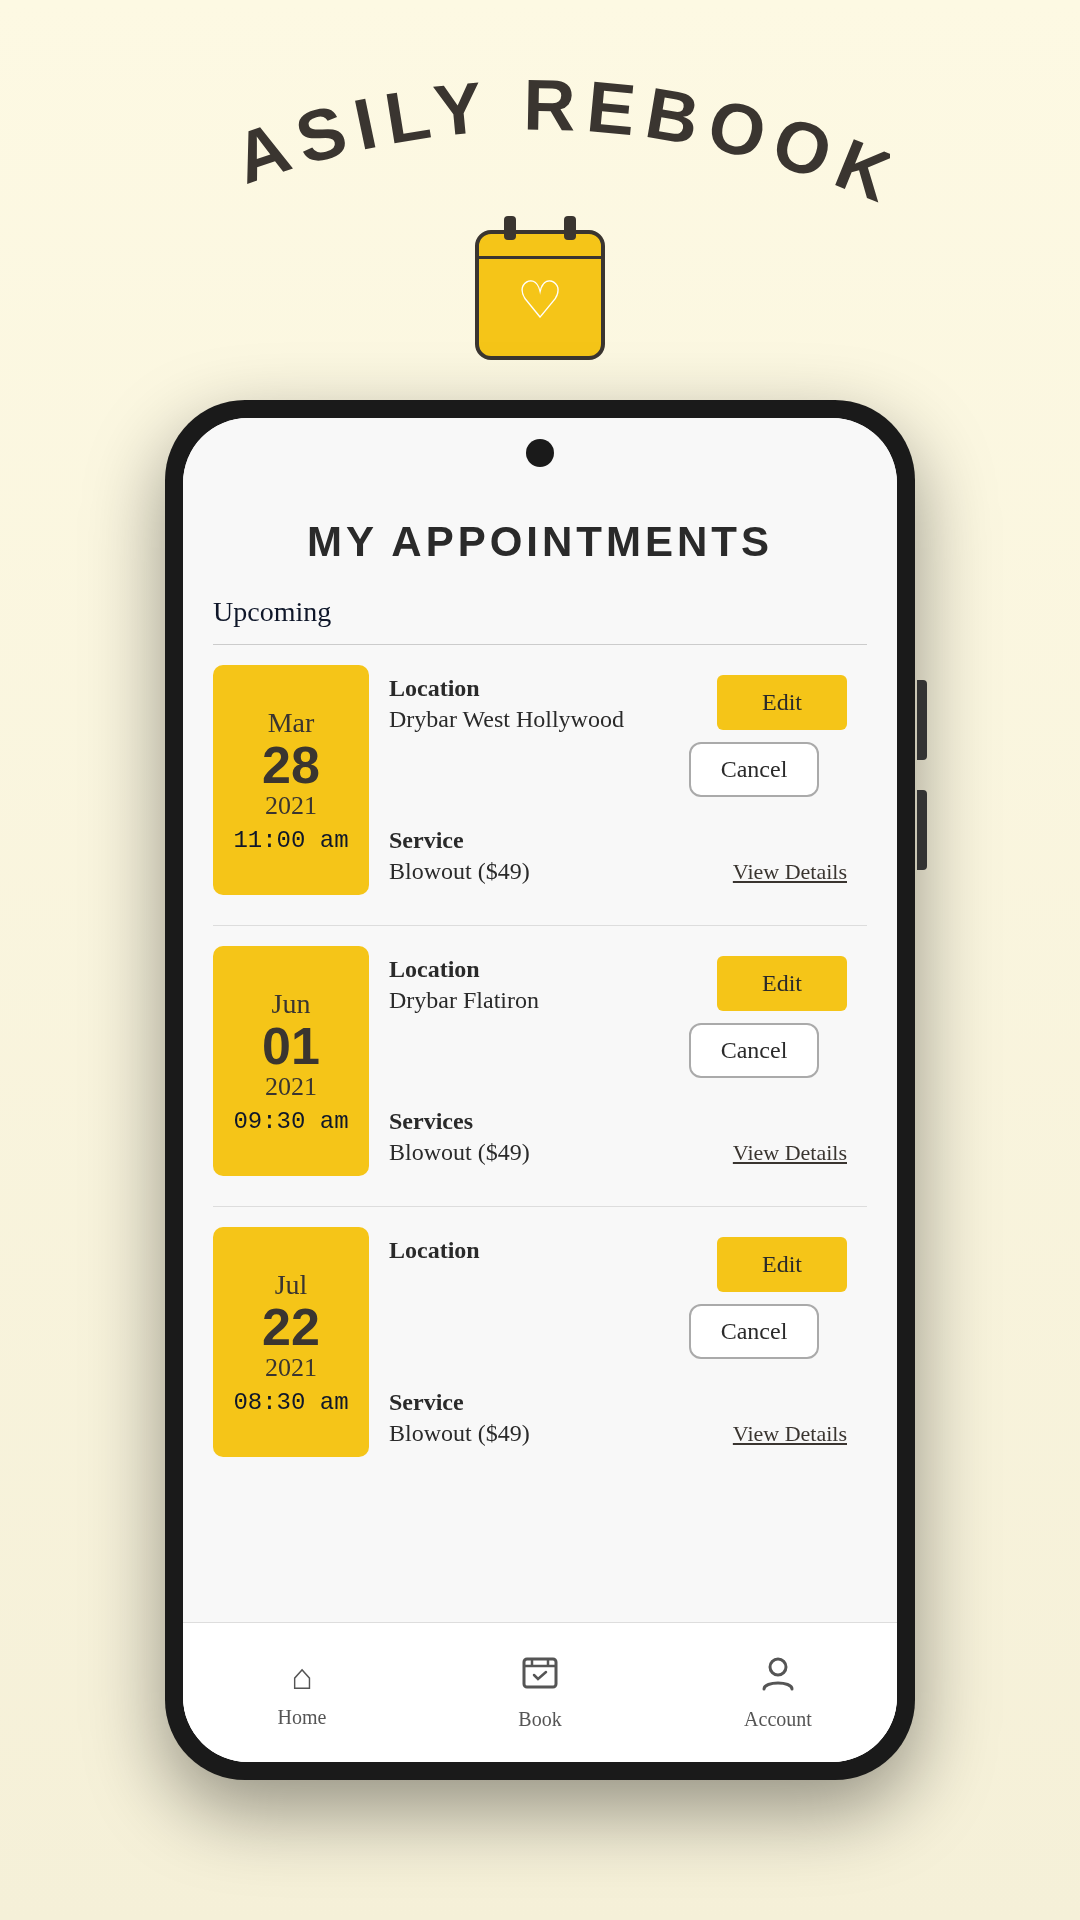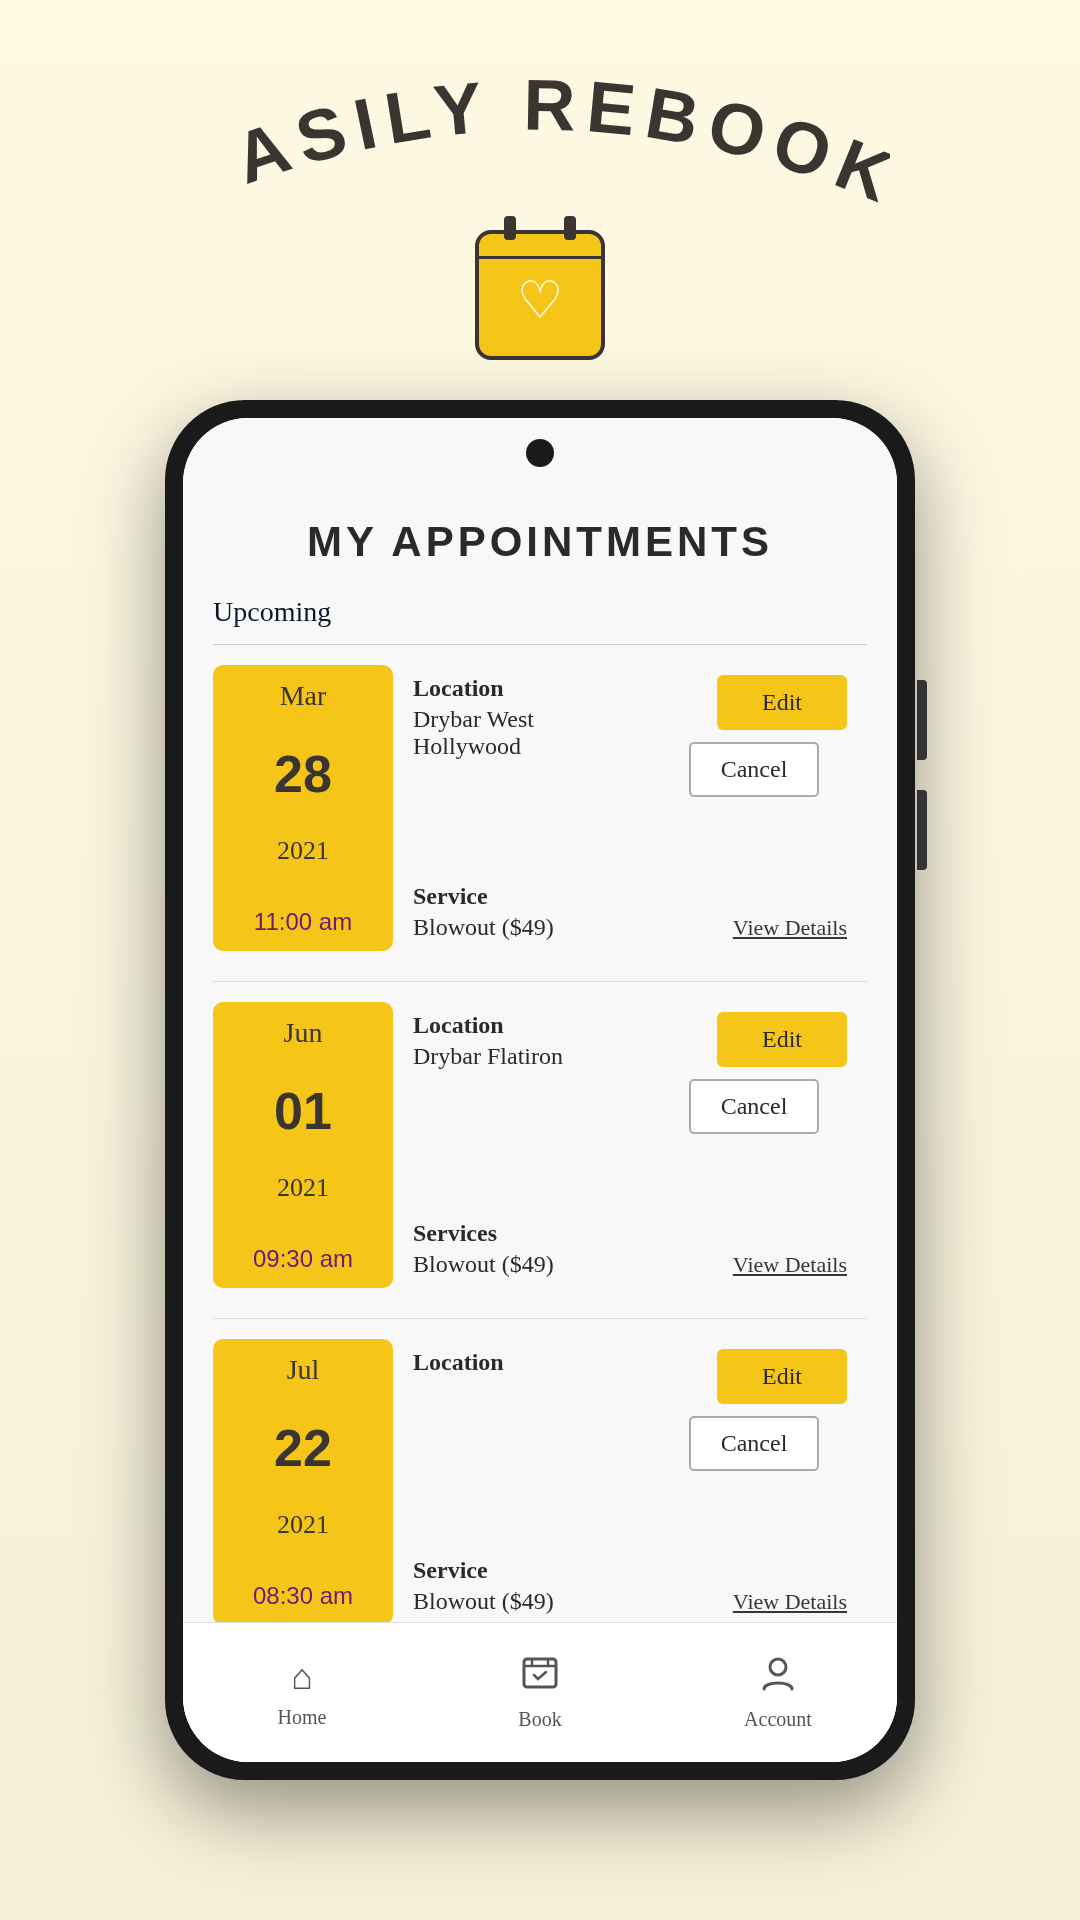--- a/index.html
+++ b/index.html
@@ -161,31 +161,30 @@
 
     
     .appointment-card {
       display: flex;
       flex-direction: row;
       margin-bottom: 30px;
       background: #f8f8f8;
     }
 
     .date-block {
-      width: 180px;
+      width: 156px;
       min-height: 230px;
       background: #f5c518;
       border-radius: 10px;
       display: flex;
       flex-direction: column;
       align-items: center;
       justify-content: center;
       flex-shrink: 0;
-      padding: 15px 10px;
-      gap: 36px;
+      padding: 5px 10px;
     }
 
     .date-month {
       font-size: 28px;
       color: #3a3530;
       font-family: Georgia, serif;
       font-weight: normal;
     }
 
     .date-day {
@@ -198,22 +197,22 @@
     }
 
     .date-year {
       font-size: 26px;
       color: #3a3530;
       font-family: Georgia, serif;
     }
 
     .date-time {
       font-size: 24px;
-      color: #701a75;
-      font-family: Liberation Sans, sans-serif;
+      color: #0f172a;
+      font-family: Liberation Mono, monospace;
       margin-top: 6px;
     }
 
     .card-details {
       flex: 1;
       padding: 10px 20px;
       display: flex;
       flex-direction: column;
       justify-content: space-between;
     }
@@ -263,21 +262,21 @@
       cursor: pointer;
       font-weight: normal;
       margin-left: 28px;
     }
 
     .btn-cancel {
       width: 130px;
       height: 55px;
       background: white;
       border: 2px solid #aaa;
-      border-radius: 5px;
+      border-radius: 12px;
       font-size: 24px;
       font-family: Georgia, serif;
       color: #2a2a2a;
       cursor: pointer;
     }
 
     .card-bottom {
       display: flex;
       flex-direction: row;
       justify-content: flex-start;

